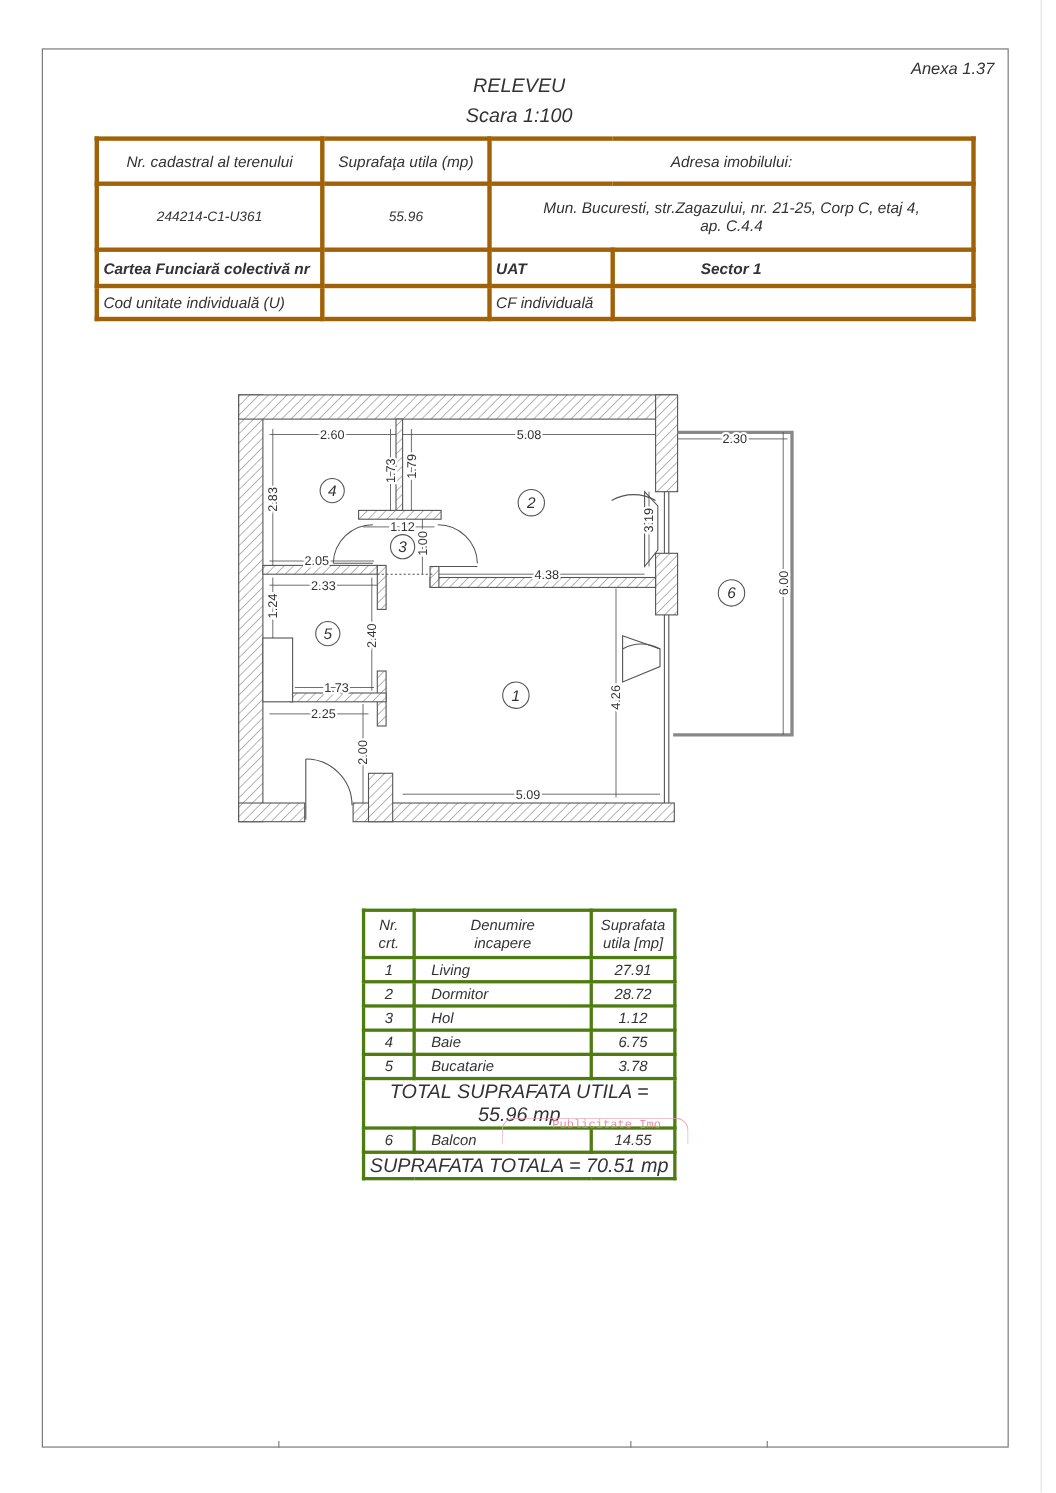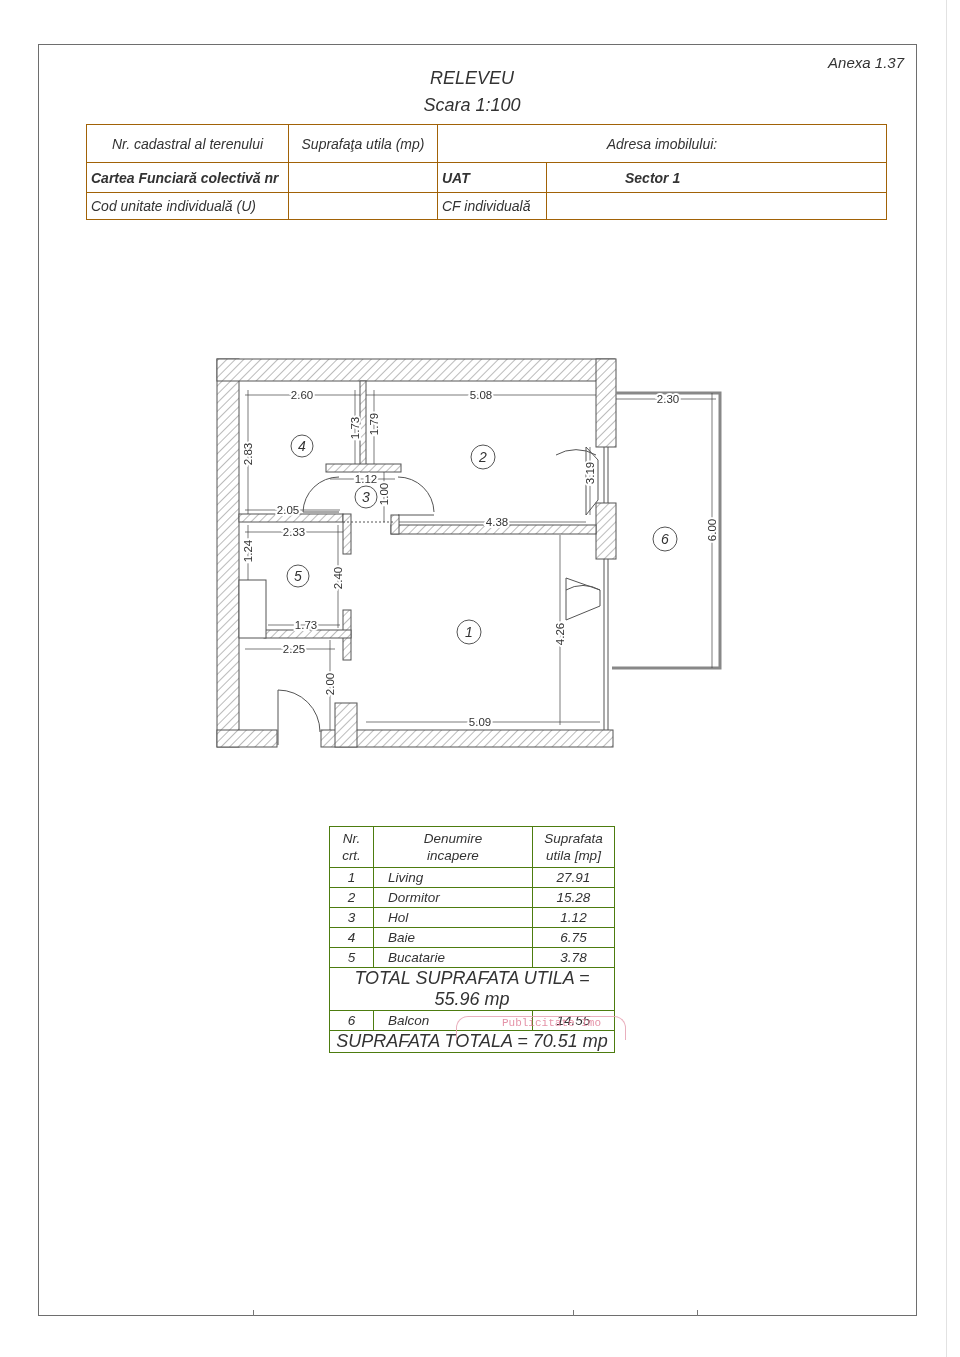--- a/index.html
+++ b/index.html
@@ -10,33 +10,33 @@
     .tick { position: absolute; width: 1px; height: 6px; background: #777; top: 1310px; }
     .scan-line { position: absolute; left: 946px; top: 0; width: 1px; height: 1357px; background: #e2e2e2; }
     .annex { position: absolute; right: 56px; top: 54px; font-style: italic; font-size: 15px; color: #333; }
     .title { position: absolute; left: 372px; width: 200px; text-align: center; font-style: italic;
              font-size: 18px; color: #333; }
     .title.t1 { top: 68px; }
     .title.t2 { top: 95px; }
 
     table.info { position: absolute; left: 86px; top: 124px; border-collapse: collapse; width: 801px;
                  font-style: italic; font-size: 14px; color: #333; }
-    table.info td { border: 1px solid #a16207; padding: 0 4px; height: 24px; }
+    table.info td { border: 4px solid #a16207; padding: 0 4px; height: 24px; }
     table.info td.c { text-align: center; }
     table.info td.small { font-size: 12.5px; }
     table.info tr.r1 td { height: 37px; }
     table.info tr.r2 td { height: 56px; }
     table.info tr.r3 td { height: 29px; font-weight: bold; }
     table.info tr.r4 td { height: 26px; }
 
     .plan { position: absolute; left: 200px; top: 340px; }
 
     table.rooms { position: absolute; left: 329px; top: 826px; border-collapse: collapse;
                   font-style: italic; font-size: 13.5px; color: #333; width: 286px; }
-    table.rooms td { border: 1px solid #4d7c0f; height: 19px; padding: 0 4px; }
+    table.rooms td { border: 3px solid #4d7c0f; height: 19px; padding: 0 4px; }
     table.rooms td.nr { text-align: center; width: 35px; }
     table.rooms td.name { padding-left: 14px; width: 140px; }
     table.rooms td.area { text-align: center; }
     table.rooms tr.hdr td { height: 40px; text-align: center; line-height: 17px; padding: 0; }
     table.rooms td.total { text-align: center; font-size: 18px; }
     .stamp { position: absolute; left: 456px; top: 1016px; width: 170px; height: 24px;
              border: 1px solid #e6a2b2; border-radius: 12px 12px 0 0; border-bottom: none;
              color: #e07f98; font-family: Liberation Mono, monospace; font-size: 11px;
              text-align: right; padding-right: 24px; box-sizing: border-box; opacity: 0.85; }
   </style>
@@ -52,20 +52,28 @@
 <div class="annex">Anexa 1.37</div>
 <div class="title t1">RELEVEU</div>
 <div class="title t2">Scara 1:100</div>
 
 <table class="info">
   <tbody>
       <tr class="r1">
     <td class="c" style="width:193px">Nr. cadastral al terenului</td>
     <td class="c" style="width:140px">Suprafaţa utila (mp)</td>
     <td class="c" colspan="2">Adresa imobilului:</td>
+  </tr>
+  <tr class="r2">
+    <td class="c small">244214-C1-U361</td>
+    <td class="c small">55.96</td>
+    <td class="c" colspan="2">
+      <div>Mun. Bucuresti, str.Zagazului, nr. 21-25, Corp C, etaj 4,</div>
+      <div>ap. C.4.4</div>
+    </td>
   </tr>
   <tr class="r3">
     <td>Cartea Funciară colectivă nr</td>
     <td></td>
     <td style="width:100px">UAT</td>
     <td style="padding-left:78px">Sector 1</td>
   </tr>
   <tr class="r4">
     <td>Cod unitate individuală (U)</td>
     <td></td>
@@ -230,21 +238,21 @@
     </td>
   </tr>
   <tr>
     <td class="nr">1</td>
     <td class="name">Living</td>
     <td class="area">27.91</td>
   </tr>
   <tr>
     <td class="nr">2</td>
     <td class="name">Dormitor</td>
-    <td class="area">15.28</td>
+    <td class="area">28.72</td>
   </tr>
   <tr>
     <td class="nr">3</td>
     <td class="name">Hol</td>
     <td class="area">1.12</td>
   </tr>
   <tr>
     <td class="nr">4</td>
     <td class="name">Baie</td>
     <td class="area">6.75</td>

